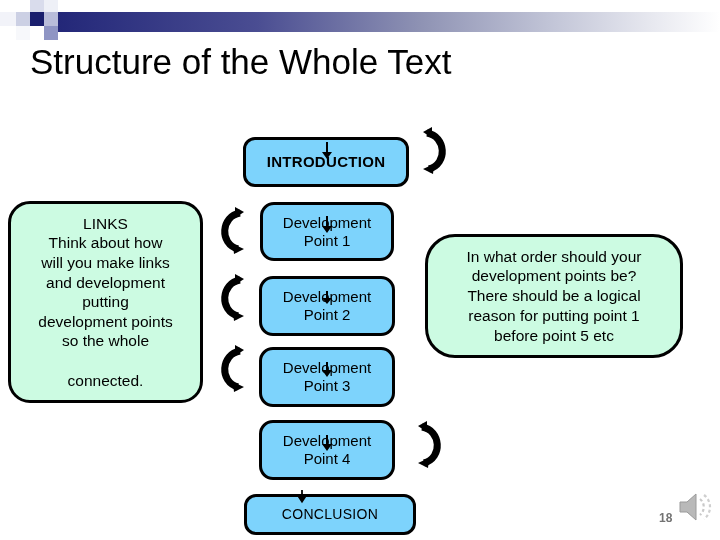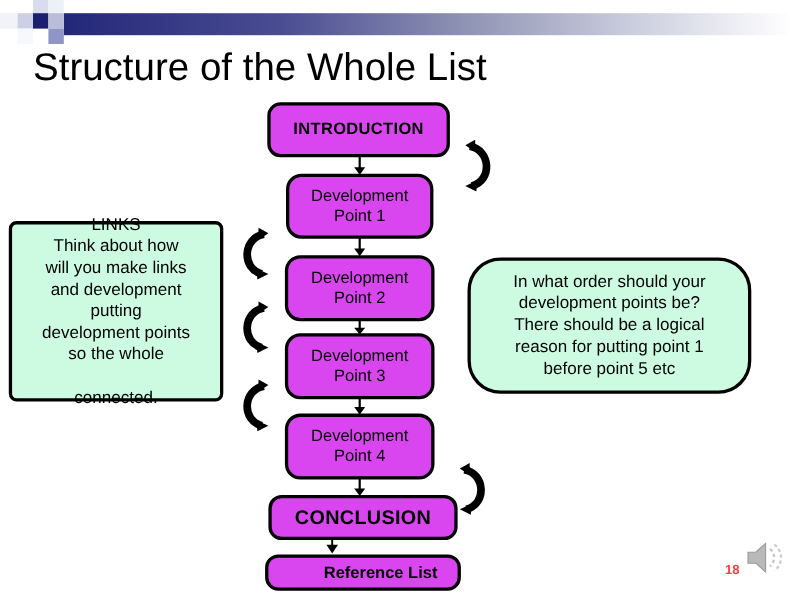--- a/index.html
+++ b/index.html
@@ -52,21 +52,22 @@
     border: 3px solid #000000;
     border-radius: 12px;
     display: flex;
     align-items: center;
     justify-content: center;
     text-align: center;
     color: #000000;
     line-height: 1.17;
   }
   .box-blue {
-    background: #d946ef;
+    background: #7dd3fc;
+    margin-top: 44px;
   }
   .box-green {
     background: #ccfbe2;
   }
 
   .b-intro {
     left: 243px; top: 93px; width: 166px; height: 50px;
     font-size: 15px; font-weight: bold; letter-spacing: .3px;
   }
   .b-dp1 {
@@ -80,30 +81,30 @@
   .b-dp3 {
     left: 259px; top: 303px; width: 136px; height: 60px;
     font-size: 15px; border-radius: 14px;
   }
   .b-dp4 {
     left: 259px; top: 376px; width: 136px; height: 60px;
     font-size: 15px; border-radius: 14px;
   }
   .b-conclusion {
     left: 244px; top: 450px; width: 172px; height: 41px;
-    font-size: 18px; font-weight: bold; letter-spacing: .3px;
+    font-size: 14px; font-weight: normal; letter-spacing: .3px;
   }
   .b-reference {
     left: 241px; top: 504px; width: 178px; height: 33px;
     font-size: 15px; font-weight: bold; padding-left: 32px;
   }
   .b-links {
-    left: 8px; top: 201px; width: 195px; height: 164px;
+    left: 8px; top: 201px; width: 195px; height: 202px;
     font-size: 15.5px; line-height: 1.265;
-    border-radius: 7px;
+    border-radius: 22px;
     padding: 0 6px;
   }
   .b-order {
     left: 425px; top: 234px; width: 258px; height: 124px;
     font-size: 15.5px; line-height: 1.27;
     border-radius: 30px;
     padding: 0 10px;
   }
 
   
@@ -117,21 +118,21 @@
     position: absolute;
   }
 
   
   .page-number {
     position: absolute;
     left: 659px;
     top: 511px;
     font-size: 12px;
     font-weight: bold;
-    color: #ef4444;
+    color: #737373;
   }
   .speaker-icon {
     position: absolute;
     left: 676px;
     top: 487px;
     width: 40px;
     height: 40px;
   }
 </style>
 </head>
@@ -143,21 +144,21 @@
 
   <div class="sq" style="left:0px;  top:12px; width:16px; height:14px; background:#f2f3f9;"></div>
   <div class="sq" style="left:16px; top:12px; width:14px; height:14px; background:#ccd0e4;"></div>
   <div class="sq" style="left:30px; top:0px;  width:14px; height:12px; background:#d9dcec;"></div>
   <div class="sq" style="left:44px; top:0px;  width:14px; height:12px; background:#eef0f7;"></div>
   <div class="sq" style="left:30px; top:12px; width:14px; height:14px; background:#1a1f6e;"></div>
   <div class="sq" style="left:44px; top:12px; width:14px; height:14px; background:#b9bdda;"></div>
   <div class="sq" style="left:44px; top:26px; width:14px; height:14px; background:#8f95c4;"></div>
   <div class="sq" style="left:16px; top:26px; width:14px; height:14px; background:#f7f8fb;"></div>
 
-  <div class="slide-title">Structure of the Whole List</div>
+  <div class="slide-title">Structure of the Whole Text</div>
 
   <div class="box box-blue b-intro">
     <span>INTRODUCTION</span>
   </div>
 
   <div class="box box-blue b-dp1">
     <span>
       <span>Development</span><br>
       <span>Point 1</span>
     </span>

